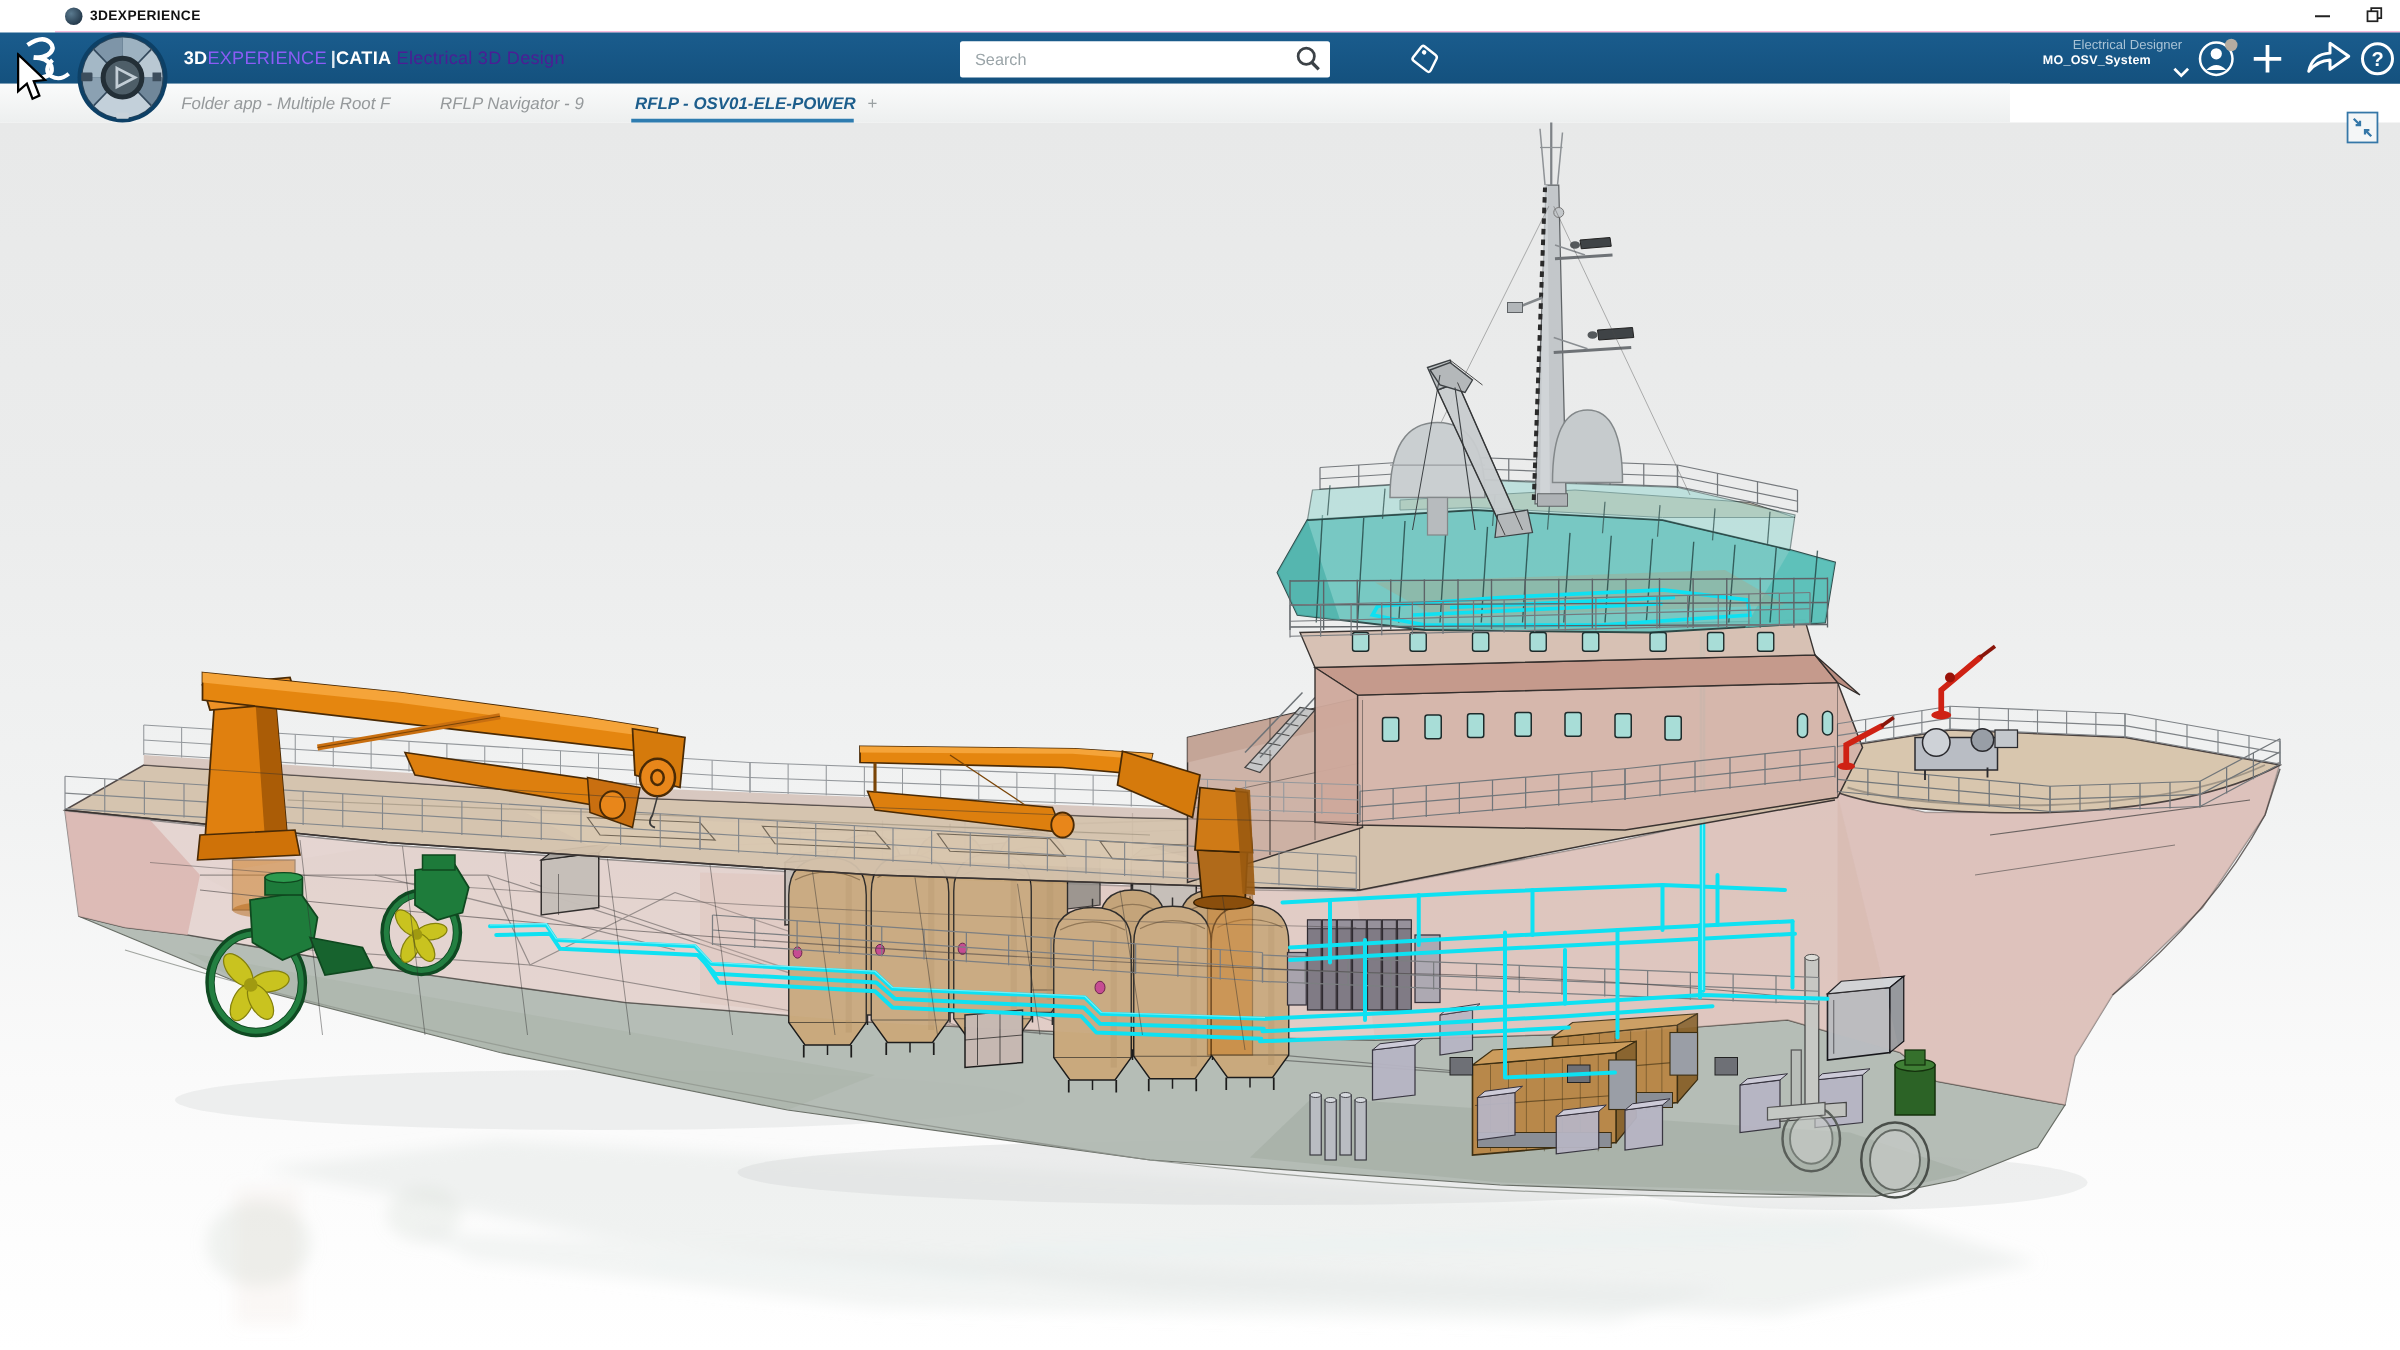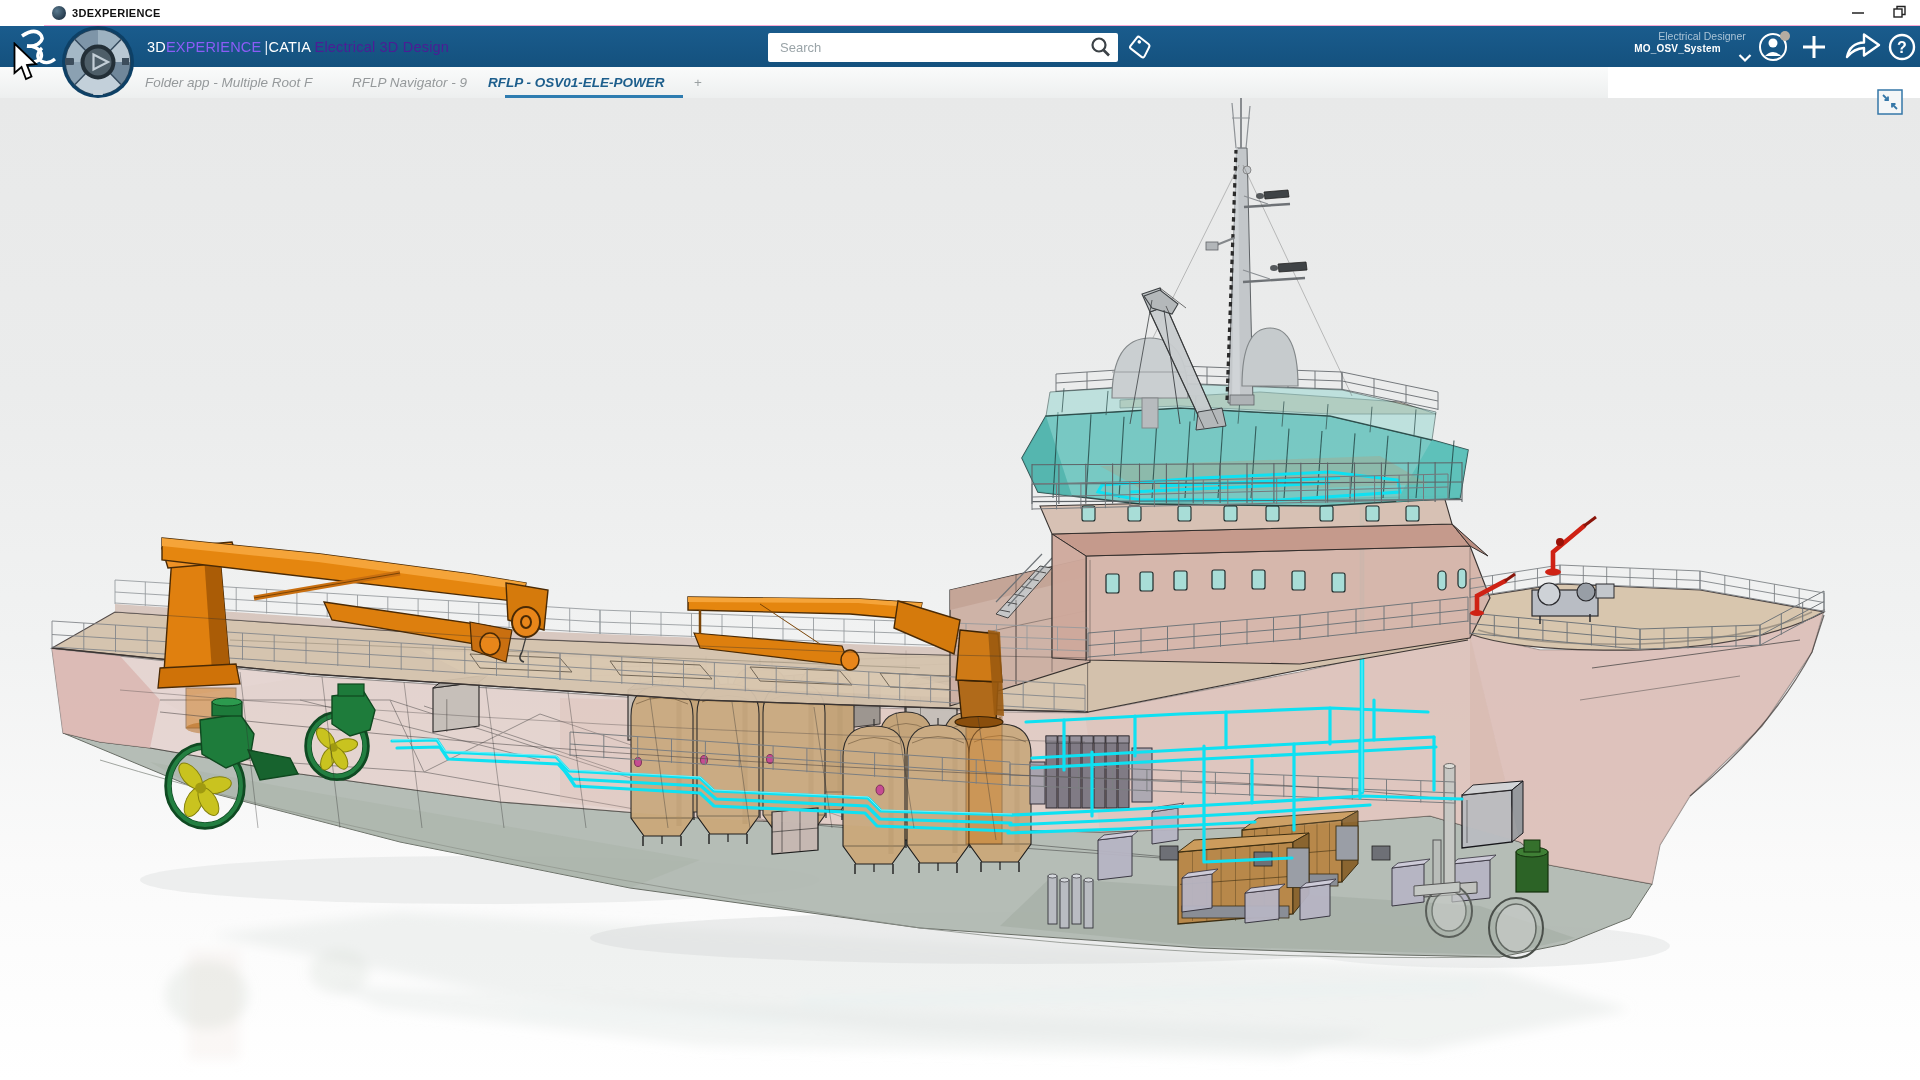--- a/index.html
+++ b/index.html
@@ -7,24 +7,24 @@
   #titlebar { position:absolute; left:0; top:0; width:1920px; height:26px; background:#ffffff; border-bottom:1px solid #f9a8d4;margin-left:44px; }
   #titlebar .logo { position:absolute; left:8px; top:6px; width:14px; height:14px; border-radius:50%; background:radial-gradient(circle at 35% 35%, #5a7a8f, #123); }
   #titlebar .ttext { position:absolute; left:28px; top:7px; font-size:11px; color:#111; letter-spacing:0.3px; font-weight:bold; }
   #bluebar { position:absolute; left:0; top:26px; width:1920px; height:41px; background:linear-gradient(#1a5c8d,#14517e); }
   #tabbar { position:absolute; left:0; top:67px; width:1608px; height:31px; background:linear-gradient(#fafbfb,#edefef); }
   .tab { position:absolute; top:8px; font-size:13.5px; font-style:italic; color:#95999b; }
   .tab.active { color:#1d5e8c; font-weight:bold; }
   #tabunderline { position:absolute; left:505px; top:28px; width:178px; height:3px; background:#2e7cb0; }
   #viewport { position:absolute; left:0; top:98px; width:1920px; height:982px; background:linear-gradient(#e8e9e9 0%, #ebecec 30%, #f1f2f2 55%, #fafafa 78%, #ffffff 100%); }
   #apptitle { position:absolute; left:147px; top:39px; font-size:14.5px; color:#fff; letter-spacing:0.2px; }
-  #apptitle b { font-weight:normal; }
+  #apptitle b { font-weight:bold; }
   #apptitle .lt { color:#8b5cf6; font-weight:normal; }
   #apptitle .sub { color:#4c1d95; font-weight:normal; }
-  #searchbox { position:absolute; left:768px; top:33px; width:350px; height:29px; background:#fff; border-radius:2px; }
+  #searchbox { position:absolute; left:768px; top:33px; width:296px; height:29px; background:#fff; border-radius:2px; }
   #searchbox .ph { position:absolute; left:12px; top:7px; font-size:13px; color:#9aa4a8; }
   #userarea { position:absolute; right:0; top:26px; width:520px; height:41px; color:#fff; }
   .rlabel1 { position:absolute; left:237px; top:4px; width:100px; text-align:center; font-size:10.5px; color:#a9c3d6;margin-left:15px; }
   .rlabel2 { position:absolute; left:195px; top:17px; width:165px; text-align:center; font-size:10px; font-weight:bold; color:#fff; letter-spacing:0.2px; }
 </style>
 </head>
 <body>
 <div id="viewport"></div>
 <svg id="ship" width="1920" height="1080" viewBox="0 0 1920 1080" style="position:absolute;left:0;top:0;">
 
@@ -770,21 +770,21 @@
     <line x1="18" y1="13" x2="30" y2="13" stroke="#222" stroke-width="1.5"></line>
     <rect x="60" y="9" width="8" height="8" fill="none" stroke="#222" stroke-width="1.4"></rect>
       <path d="M63 9 L63 6.5 L71 6.5 L71 14.5 L68 14.5" fill="none" stroke="#222" stroke-width="1.4"></path>
     <path d="M107 8 L117 18 M117 8 L107 18" stroke="#222" stroke-width="1.5"></path>
   </svg>
 </div>
 <div id="bluebar"></div>
 <div id="tabbar">
   <div class="tab" style="left:145px;">Folder app - Multiple Root F</div>
   <div class="tab" style="left:352px;">RFLP Navigator - 9</div>
-  <div class="tab active" style="left:488px;text-align:center;">RFLP - OSV01-ELE-POWER</div>
+  <div class="tab active" style="left:508px;text-align:center;">RFLP - OSV01-ELE-POWER</div>
   <div class="tab" style="left:694px;color:#9aa0a2;font-style:normal;">+</div>
   <div id="tabunderline"></div>
 </div>
 <div id="apptitle"><b>3D</b><span class="lt">EXPERIENCE </span><b style="color:#dfeaf2">|</b><b>CATIA</b> <span class="sub">Electrical 3D Design</span></div>
 <div id="searchbox">
     <div class="ph">Search</div>
   <svg width="30" height="29" style="position:absolute;right:2px;top:0">
     <circle cx="13" cy="12" r="6.5" fill="none" stroke="#3c4247" stroke-width="2.2"></circle>
     <line x1="17.5" y1="17" x2="23" y2="22.5" stroke="#3c4247" stroke-width="2.6"></line>
   </svg>

